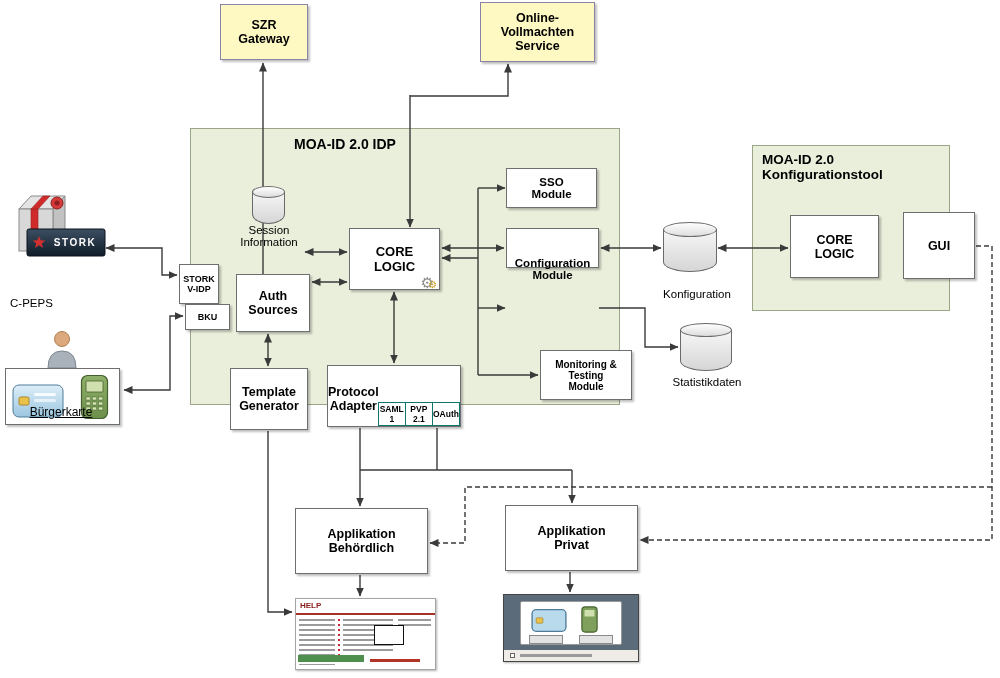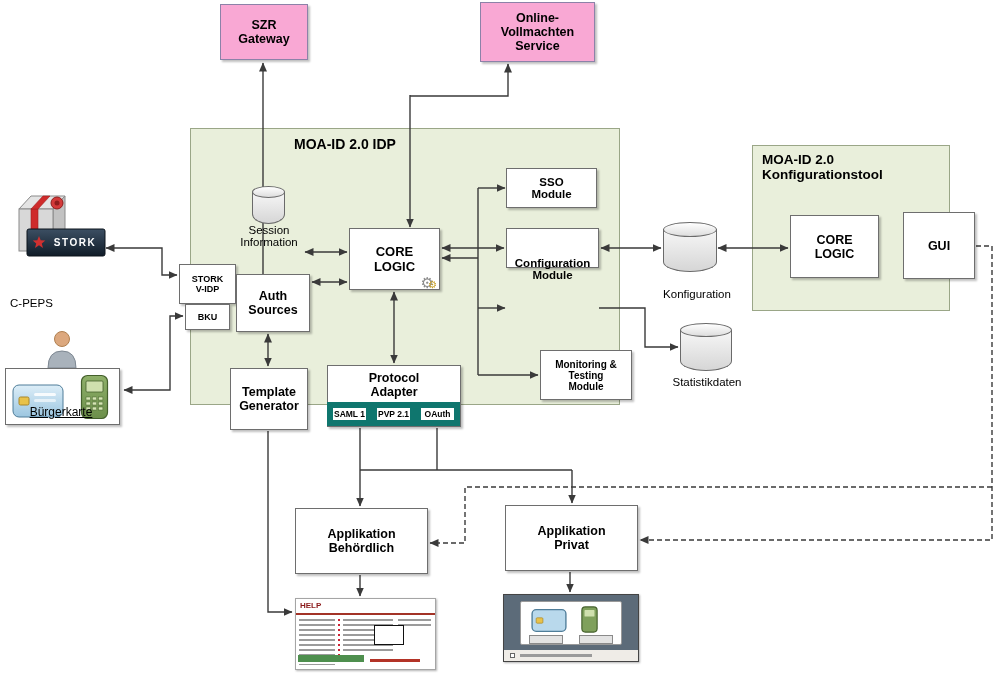--- a/index.html
+++ b/index.html
@@ -6,43 +6,43 @@
   html,body { background:#fff; }
   body { font-family:"Liberation Sans", sans-serif; color:#000; }
   #canvas { position:relative; width:1000px; height:678px; background:#fff; overflow:hidden; }
 
   .green-box { position:absolute; background:#e9efdb; border:1px solid #9aa687; }
   .box-title { position:absolute; font-weight:bold; font-size:14px; }
 
   .node { position:absolute; background:#fff; border:1.4px solid #6e6e6e;
           display:flex; align-items:center; justify-content:center; text-align:center;
           font-weight:bold; box-shadow:1.5px 1.5px 2px rgba(0,0,0,.25); z-index:3; }
-  .purple { background:#f9a8d4; border:1.4px solid #8c82a8; }
+  .purple { background:#fef9c3; border:1.4px solid #8c82a8; }
   .nl { display:inline-block; }
 
   .lbl { position:absolute; font-size:11.5px; text-align:center; z-index:3; }
 
   #arrows { position:absolute; left:0; top:0; z-index:1; pointer-events:none; }
 
   .cylinder { position:absolute; z-index:3; }
   .cylinder .cb { position:absolute; left:0; right:0; bottom:0;
       border:1.2px solid #6a6a6a; border-top:none;
       background:linear-gradient(180deg,#f7f7f7 0%,#d6d6d6 100%);
       border-radius:0 0 50% 50% / 0 0 10px 10px; }
   .cylinder .ct { position:absolute; left:0; right:0; top:0;
       border:1.2px solid #6a6a6a; border-radius:50%;
       background:linear-gradient(180deg,#ffffff,#dddddd); }
 
   .gear { position:absolute; right:2px; bottom:-1px; font-weight:normal; line-height:1; }
   .gear .g1 { font-size:15px; color:#8d8d8d; }
   .gear .g2 { font-size:10px; color:#c9a227; margin-left:-6px; }
 
-  .pa { flex-direction:column; justify-content:flex-start; padding-top:5px; }
+  .pa { flex-direction:row; justify-content:flex-start; padding-top:5px; }
   .pa-row { display:flex; width:100%; margin-top:auto; }
-  .pa-cell { flex:1; height:24px; border:6px solid #0f766e; margin:-1px 0 0 -1px;
+  .pa-cell { flex:1; height:24px; border:1px solid #0f766e; margin:-1px 0 0 -1px;
              display:flex; align-items:center; justify-content:center;
              font-size:8.5px; font-weight:bold; background:#fff; }
 
   .mini-lines { background-image:repeating-linear-gradient(#9b9b9b 0 2px, transparent 2px 5px); }
   .shot { position:absolute; z-index:3; box-shadow:1px 1px 2px rgba(0,0,0,.3); }
   .shot-el { position:absolute; }
 
   svg { display:block; }
 </style>
 </head>
@@ -119,21 +119,21 @@
   <div class="node" style="left:506px; top:168px; width:91px; height:40px; font-size:11.5px;">
     <span class="nl" style="width:50px;">SSO Module</span>
   </div>
   <div class="node" style="left:506px; top:228px; width:93px; height:40px; font-size:11.5px;">
     <span class="nl" style="width:80px;margin-top:42px;">Configuration Module</span>
   </div>
   <div class="node" style="left:540px; top:350px; width:92px; height:50px; font-size:10px;">
     <span class="nl" style="width:66px;">Monitoring &amp; Testing Module</span>
   </div>
 
-  <div class="node" style="left:179px; top:264px; width:57px; height:40px; font-size:9px;">
+  <div class="node" style="left:179px; top:264px; width:40px; height:40px; font-size:9px;">
     <span class="nl" style="width:40px;">STORK V-IDP</span>
   </div>
   <div class="node" style="left:185px; top:304px; width:45px; height:26px; font-size:9px;">
     <span class="nl">BKU</span>
   </div>
   <div class="node" style="left:236px; top:274px; width:74px; height:58px; font-size:12.5px;">
     <span class="nl" style="width:56px;">Auth Sources</span>
   </div>
   <div class="node" style="left:230px; top:368px; width:78px; height:62px; font-size:12.5px;">
     <span class="nl" style="width:66px;">Template Generator</span>

